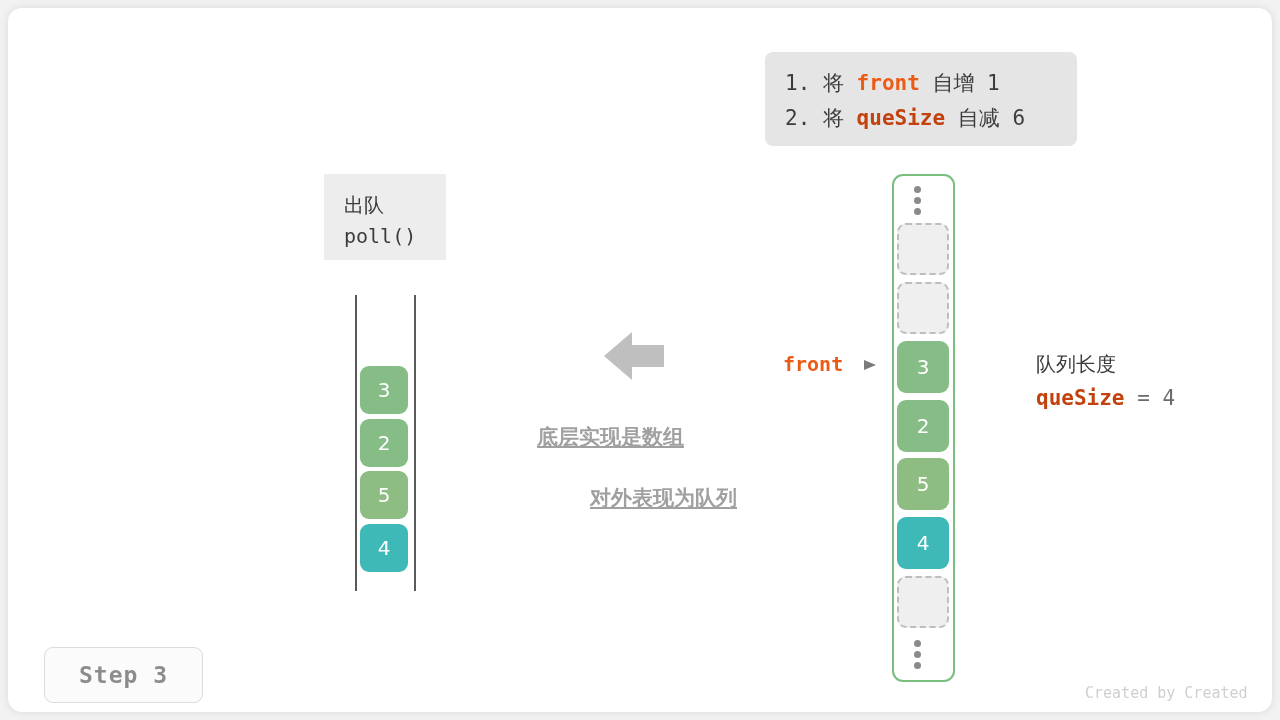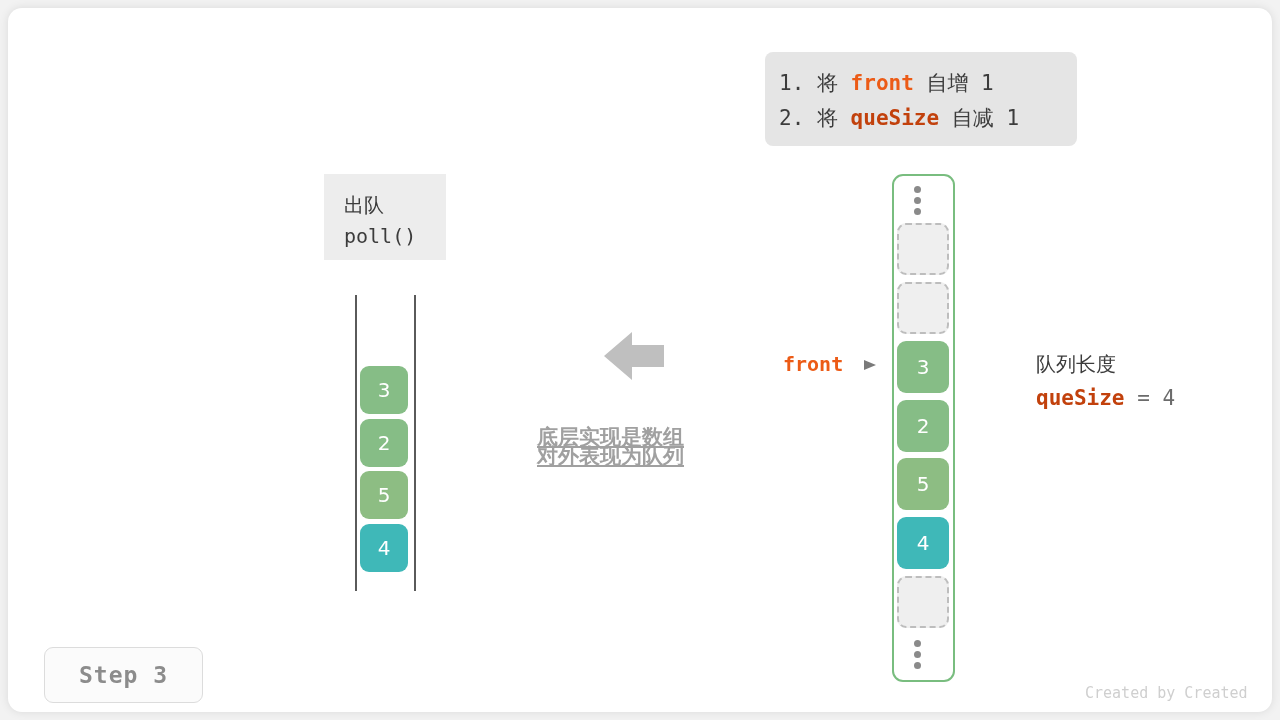--- a/index.html
+++ b/index.html
@@ -28,21 +28,21 @@
 
   
   #steps-callout {
     left: 757px;
     top: 44px;
     width: 312px;
     height: 94px;
     background: #e5e5e5;
     border-radius: 8px;
     box-sizing: border-box;
-    padding: 14px 18px 0 14px;
+    padding: 14px 18px 0 20px;
   }
   .step-line {
     font-family: "DejaVu Sans Mono", "Liberation Mono", monospace;
     font-size: 21px;
     color: #3c3c3c;
     line-height: 35px;
     white-space: pre;
   }
   .kw-front { color: #ec5b16; font-weight: bold; }
   .kw-quesize { color: #c2410c; font-weight: bold; }
@@ -200,41 +200,41 @@
     white-space: pre;
   }
 </style>
 </head>
 <body>
 
 <div id="card" class="abs">
 
   <div id="steps-callout" class="abs">
     <div class="step-line"><span>1.</span> <span>将 </span><span class="kw-front">front</span><span> 自增 1</span></div>
-    <div class="step-line"><span>2.</span> <span>将 </span><span class="kw-quesize">queSize</span><span> 自减 1</span></div>
+    <div class="step-line"><span>2.</span> <span>将 </span><span class="kw-quesize">queSize</span><span> 自减 6</span></div>
   </div>
 
   <div id="op-box" class="abs">
     <div class="op-line">出队</div>
     <div class="op-line">poll()</div>
   </div>
 
   <div id="left-rail-l" class="abs"></div>
   <div id="left-rail-r" class="abs"></div>
 
   <div class="abs lcell" style="top:358px; background:#86bd86;">3</div>
   <div class="abs lcell" style="top:411px; background:#86bd86;">2</div>
   <div class="abs lcell" style="top:463px; background:#8dbd83;">5</div>
   <div class="abs lcell" style="top:516px; background:#3fb8b8;">4</div>
 
   <svg id="mid-arrow" class="abs" viewBox="0 0 60 52">
     <polygon points="0,26 28,2 28,15 60,15 60,37 28,37 28,50" fill="#bfbfbf"></polygon>
   </svg>
   <div class="mid-note abs" style="top:412px;">底层实现是数组</div>
-  <div class="mid-note abs" style="top:431px;">对外表现为队列</div>
+  <div class="mid-note abs" style="top:473px;text-align:right;">对外表现为队列</div>
 
   <div id="front-label" class="abs">front</div>
   <svg id="front-arrowhead" class="abs" viewBox="0 0 14 14">
     <polygon points="1,2 13,7 1,12" fill="#7a7a7a"></polygon>
   </svg>
 
   <div id="array-box" class="abs"></div>
 
   <div class="dots-group abs" style="top:178px;">
     <span class="dot" style="top:0px;"></span>

